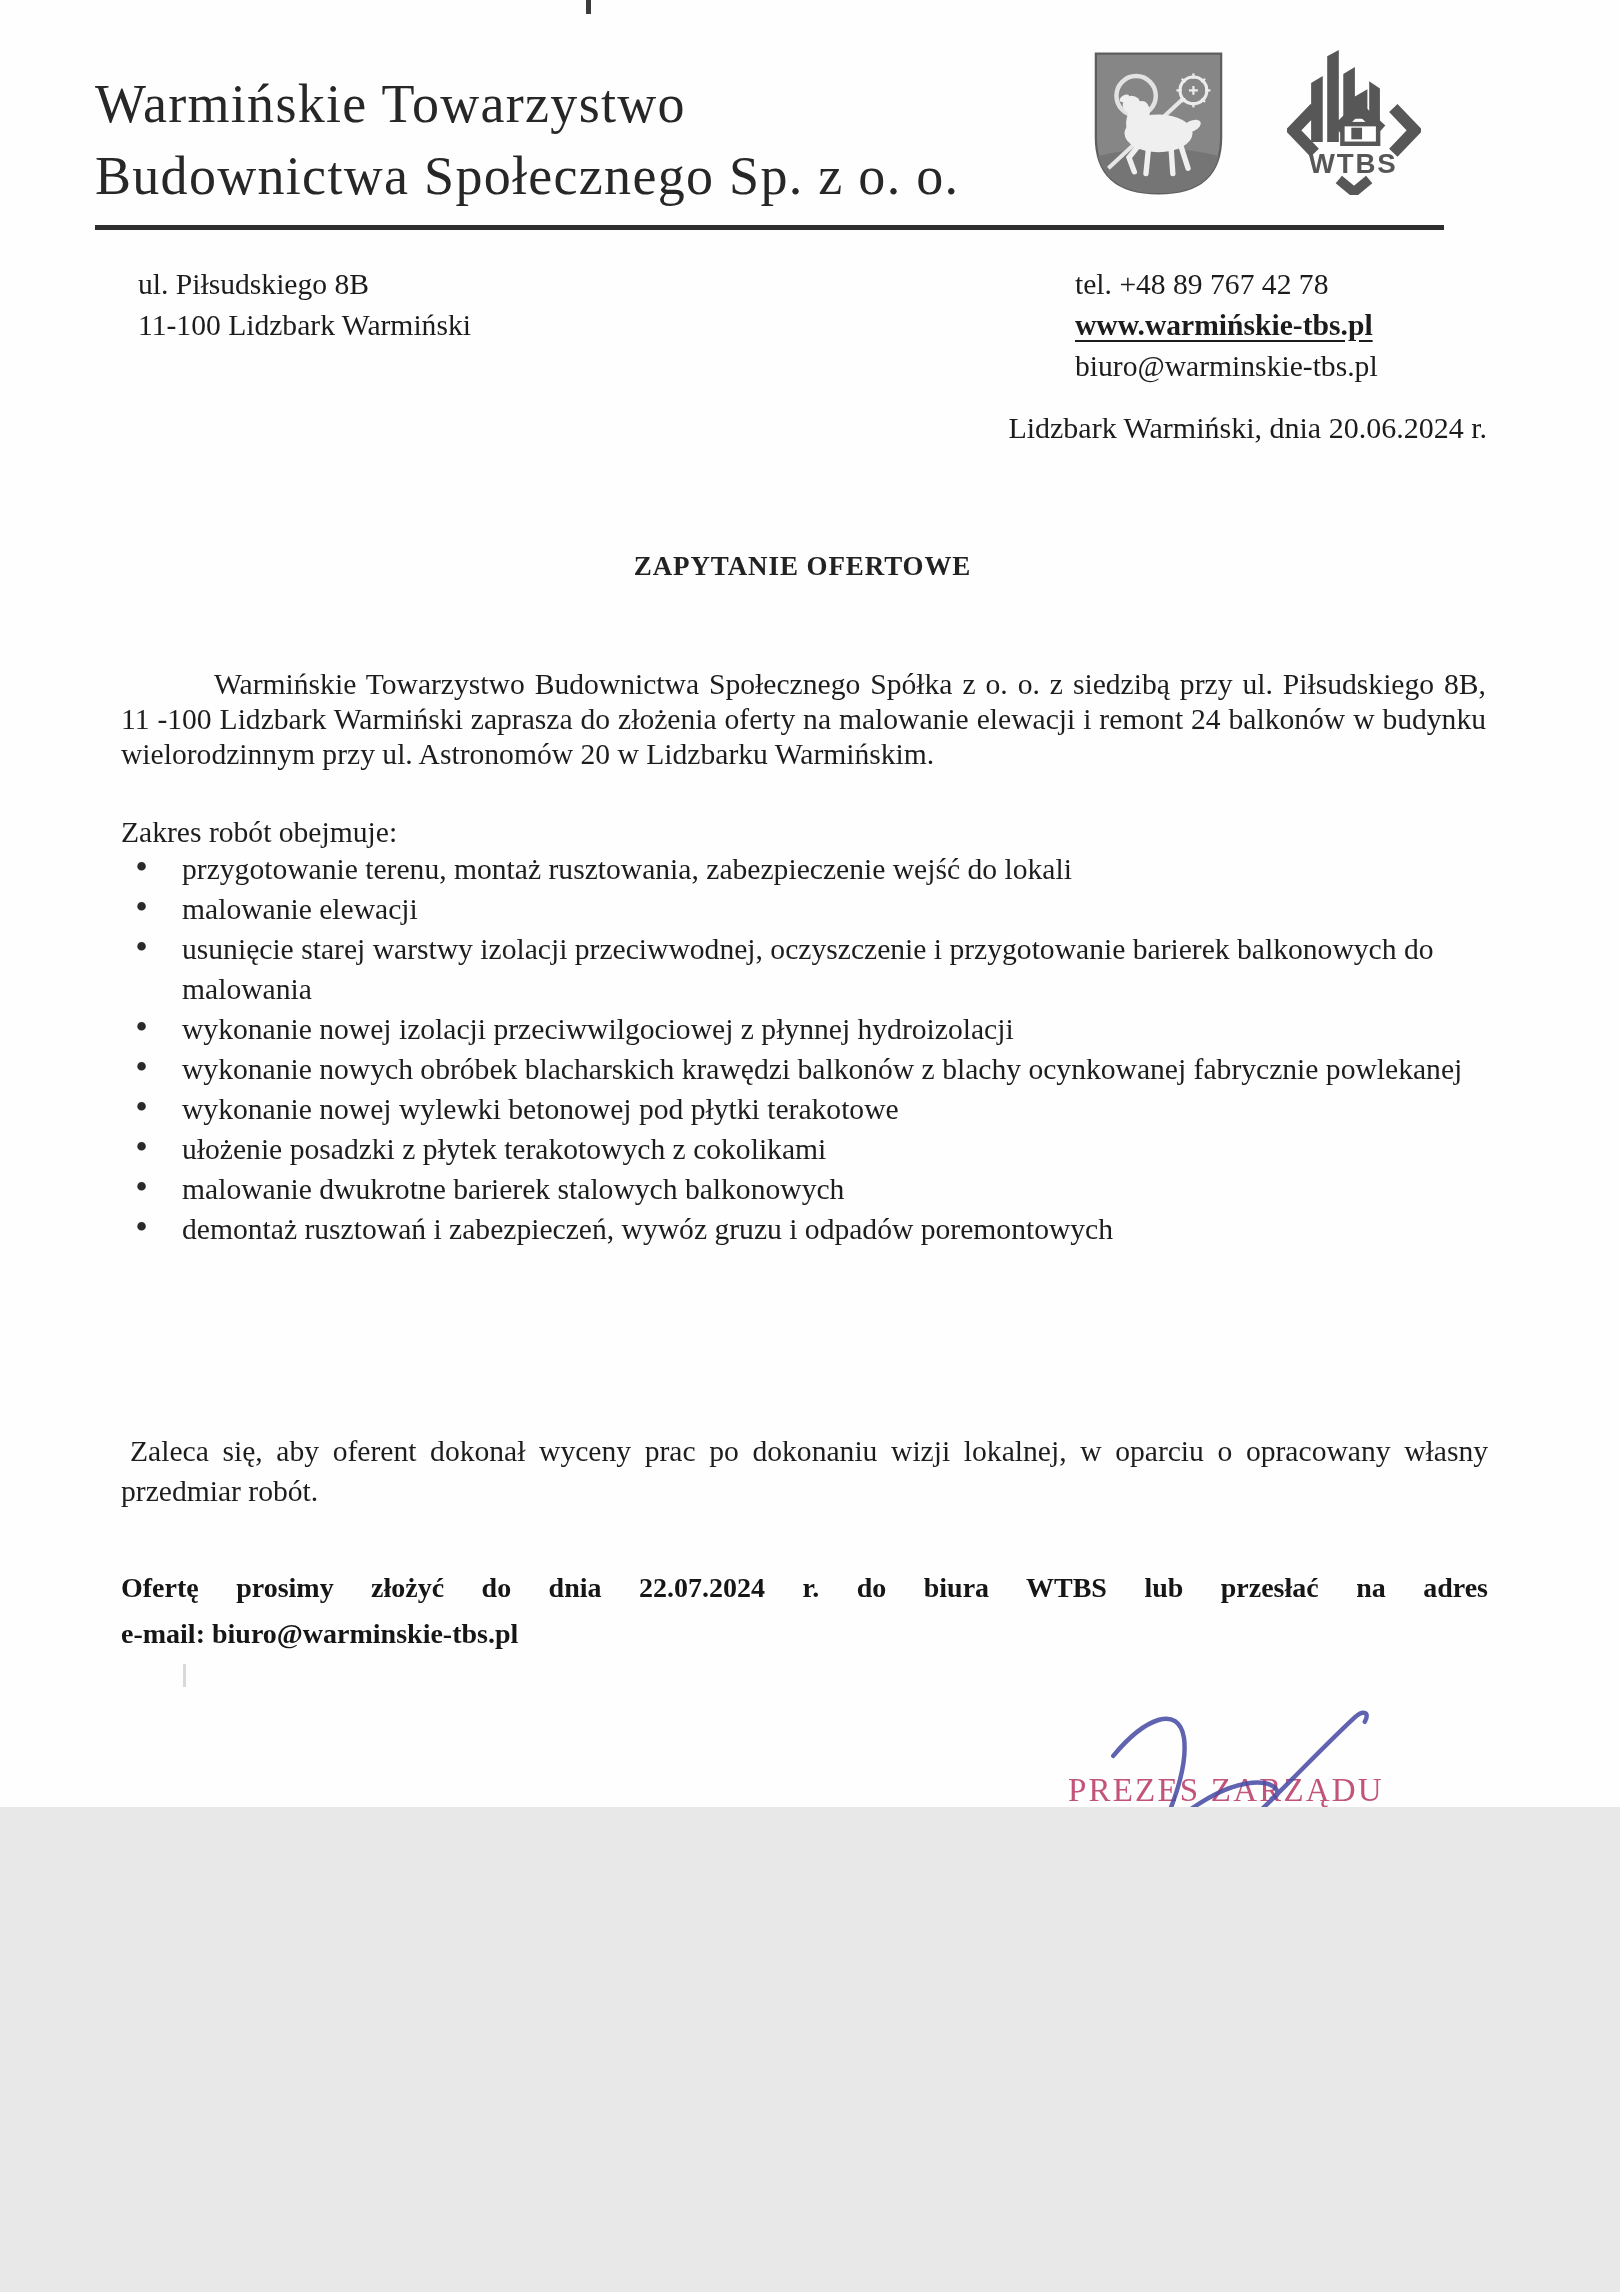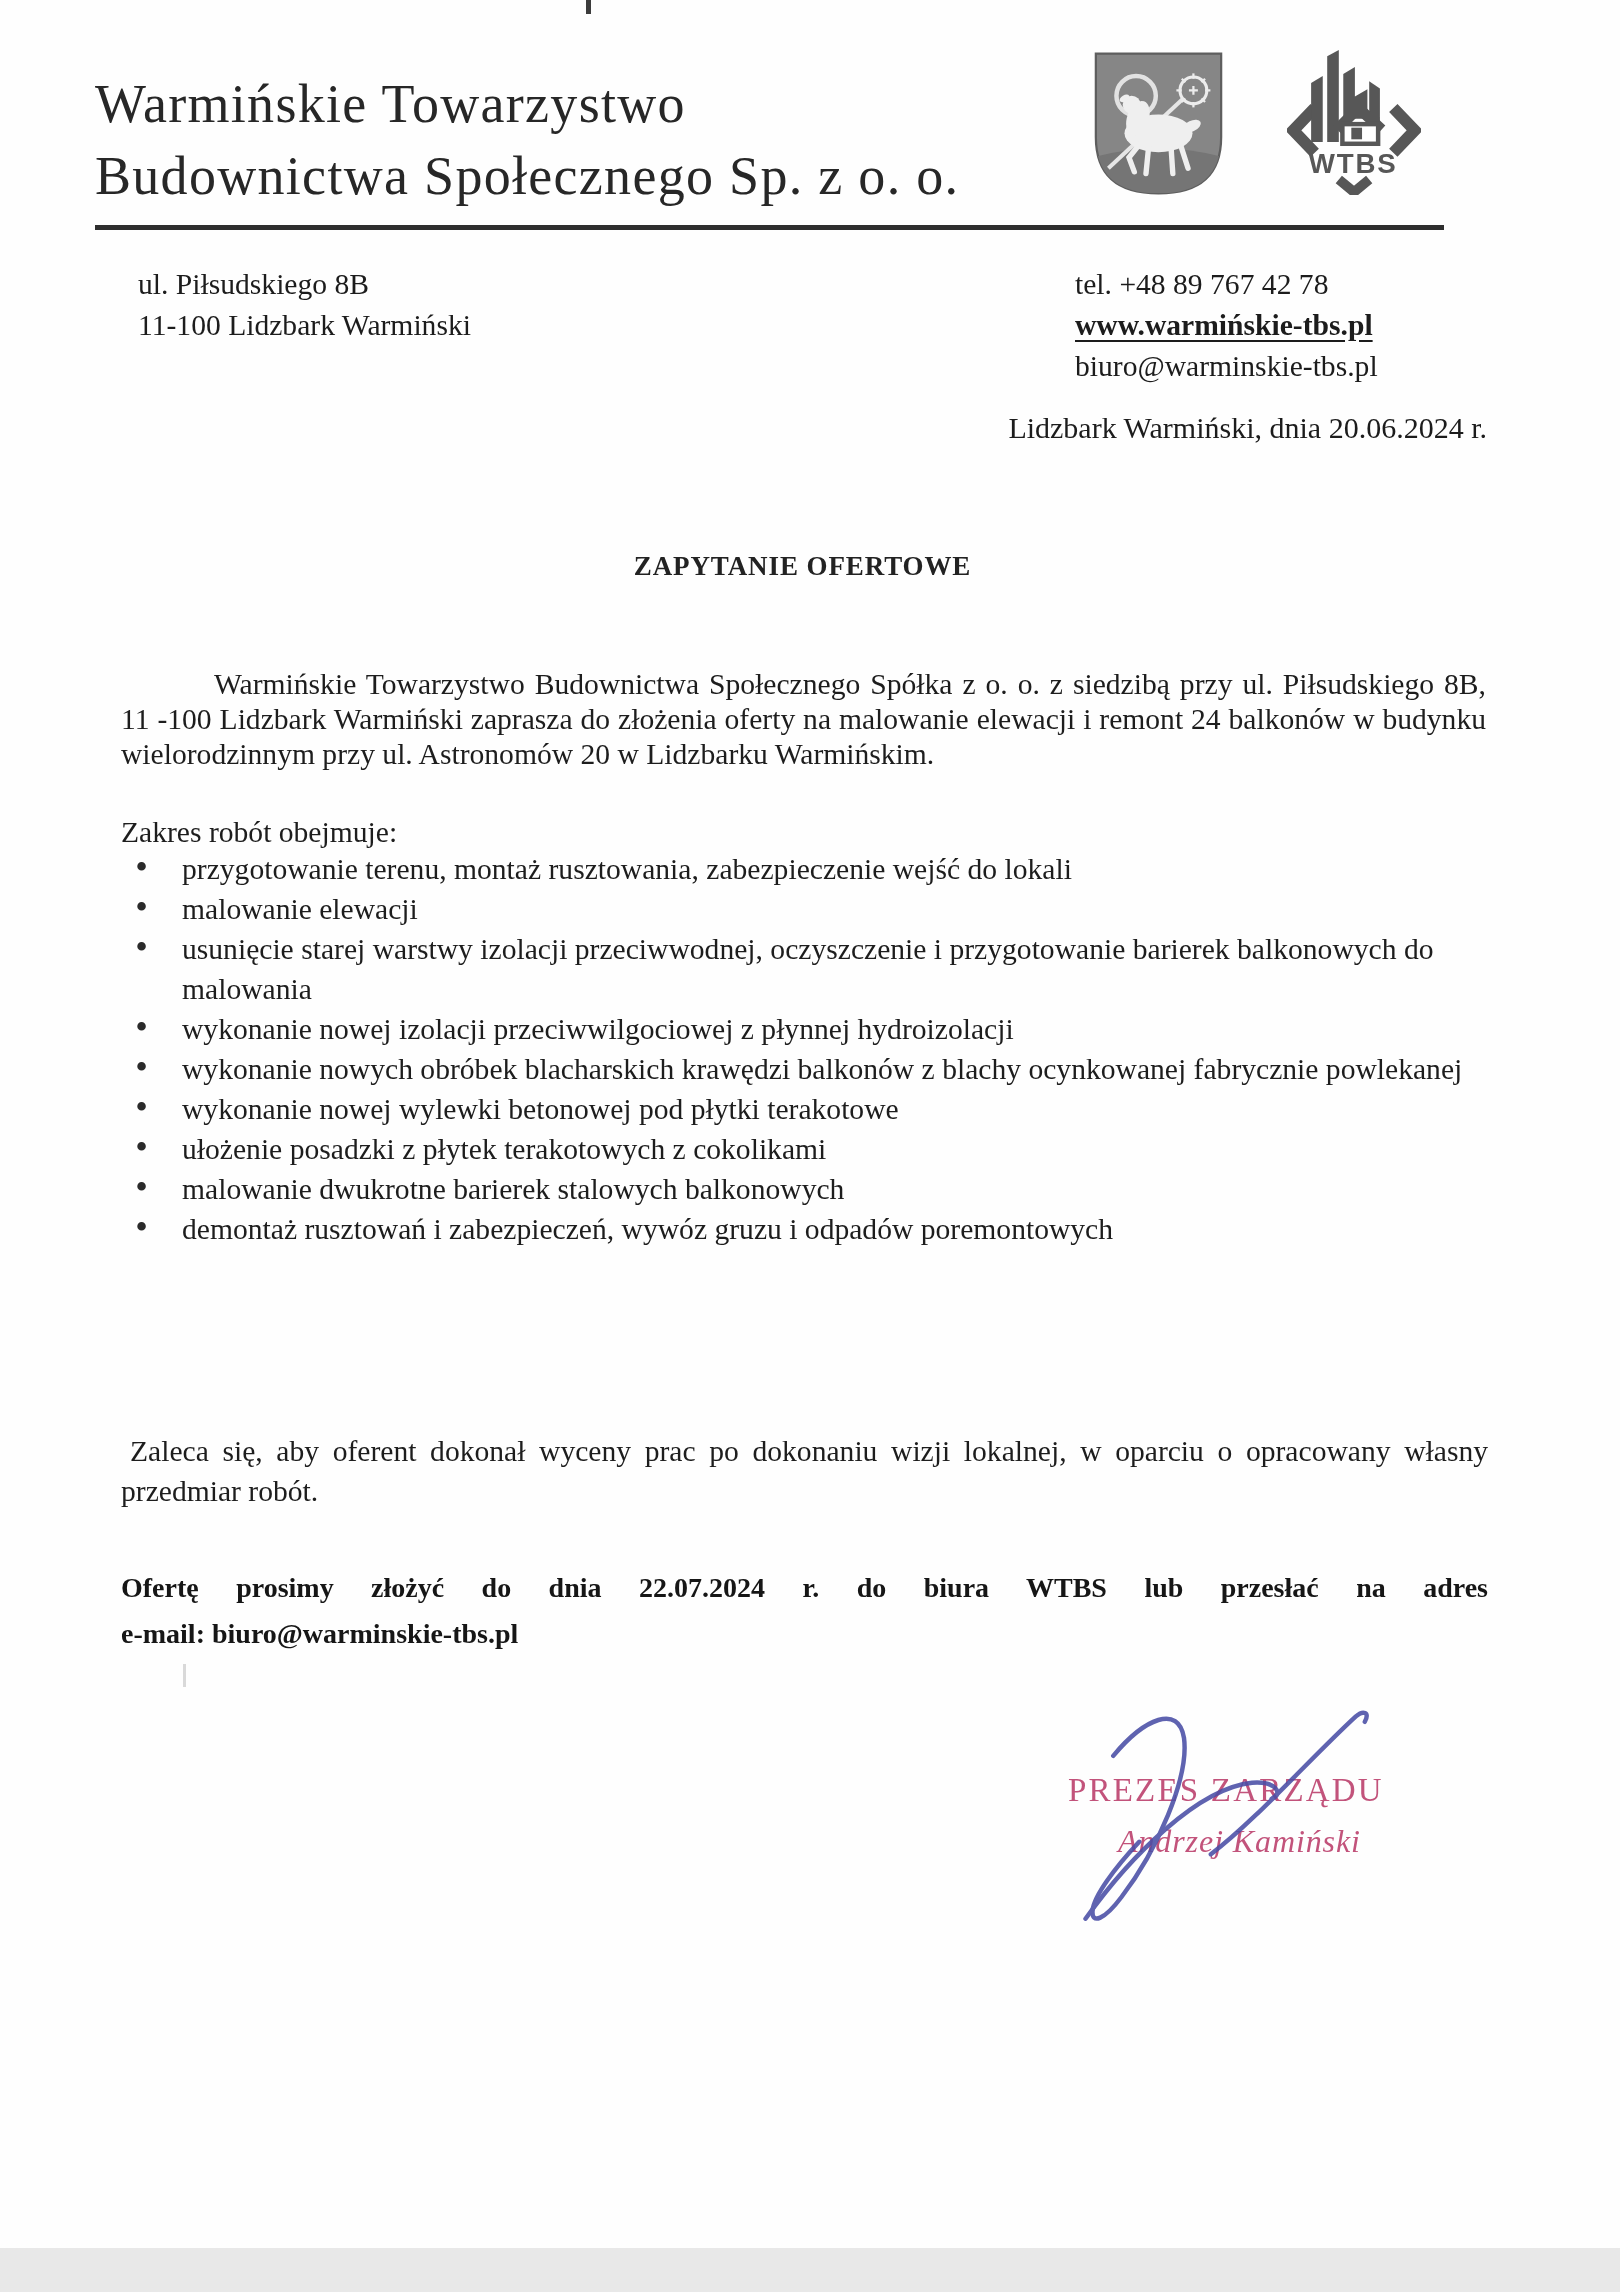--- a/index.html
+++ b/index.html
@@ -1,18 +1,18 @@
 <!DOCTYPE html>
 <html lang="pl" style="font-size:14.3px"><head>
 <meta charset="utf-8">
 <style>
   html,body{margin:0;padding:0;background:#e8e8e8;}
   .page{
     position:relative;
-    width:1620px;height:2248px;
+    width:1620px;height:1807px;
     margin:0 auto;
     background:#fefefe;
     font-family:"Liberation Serif", serif;
     color:#1d1d1d;
     overflow:hidden;
   }
   .abs{position:absolute;}
 
   .scan-tick{left:586px;top:0;width:4.5px;height:14.3px;background:#3c3c3c;}
   .scan-artifact{left:183px;top:1664px;width:2.7px;height:23px;background:#d9d9d9;}

